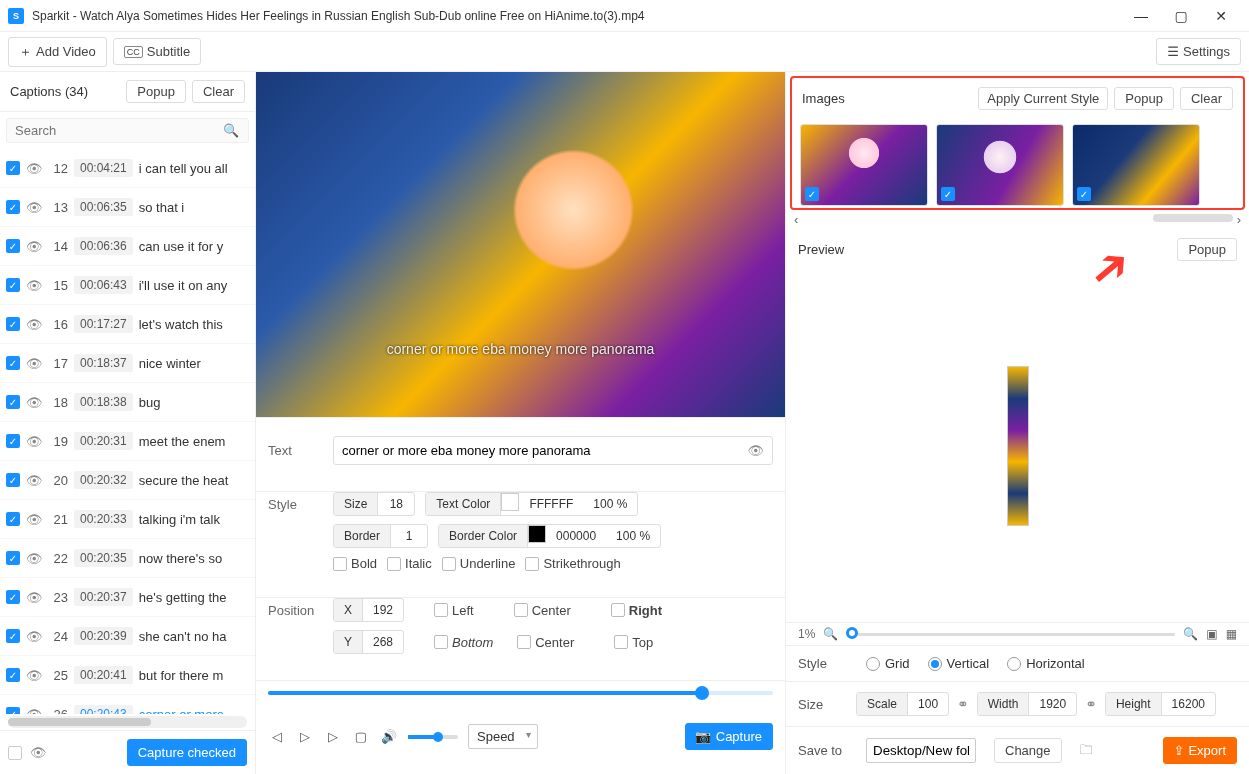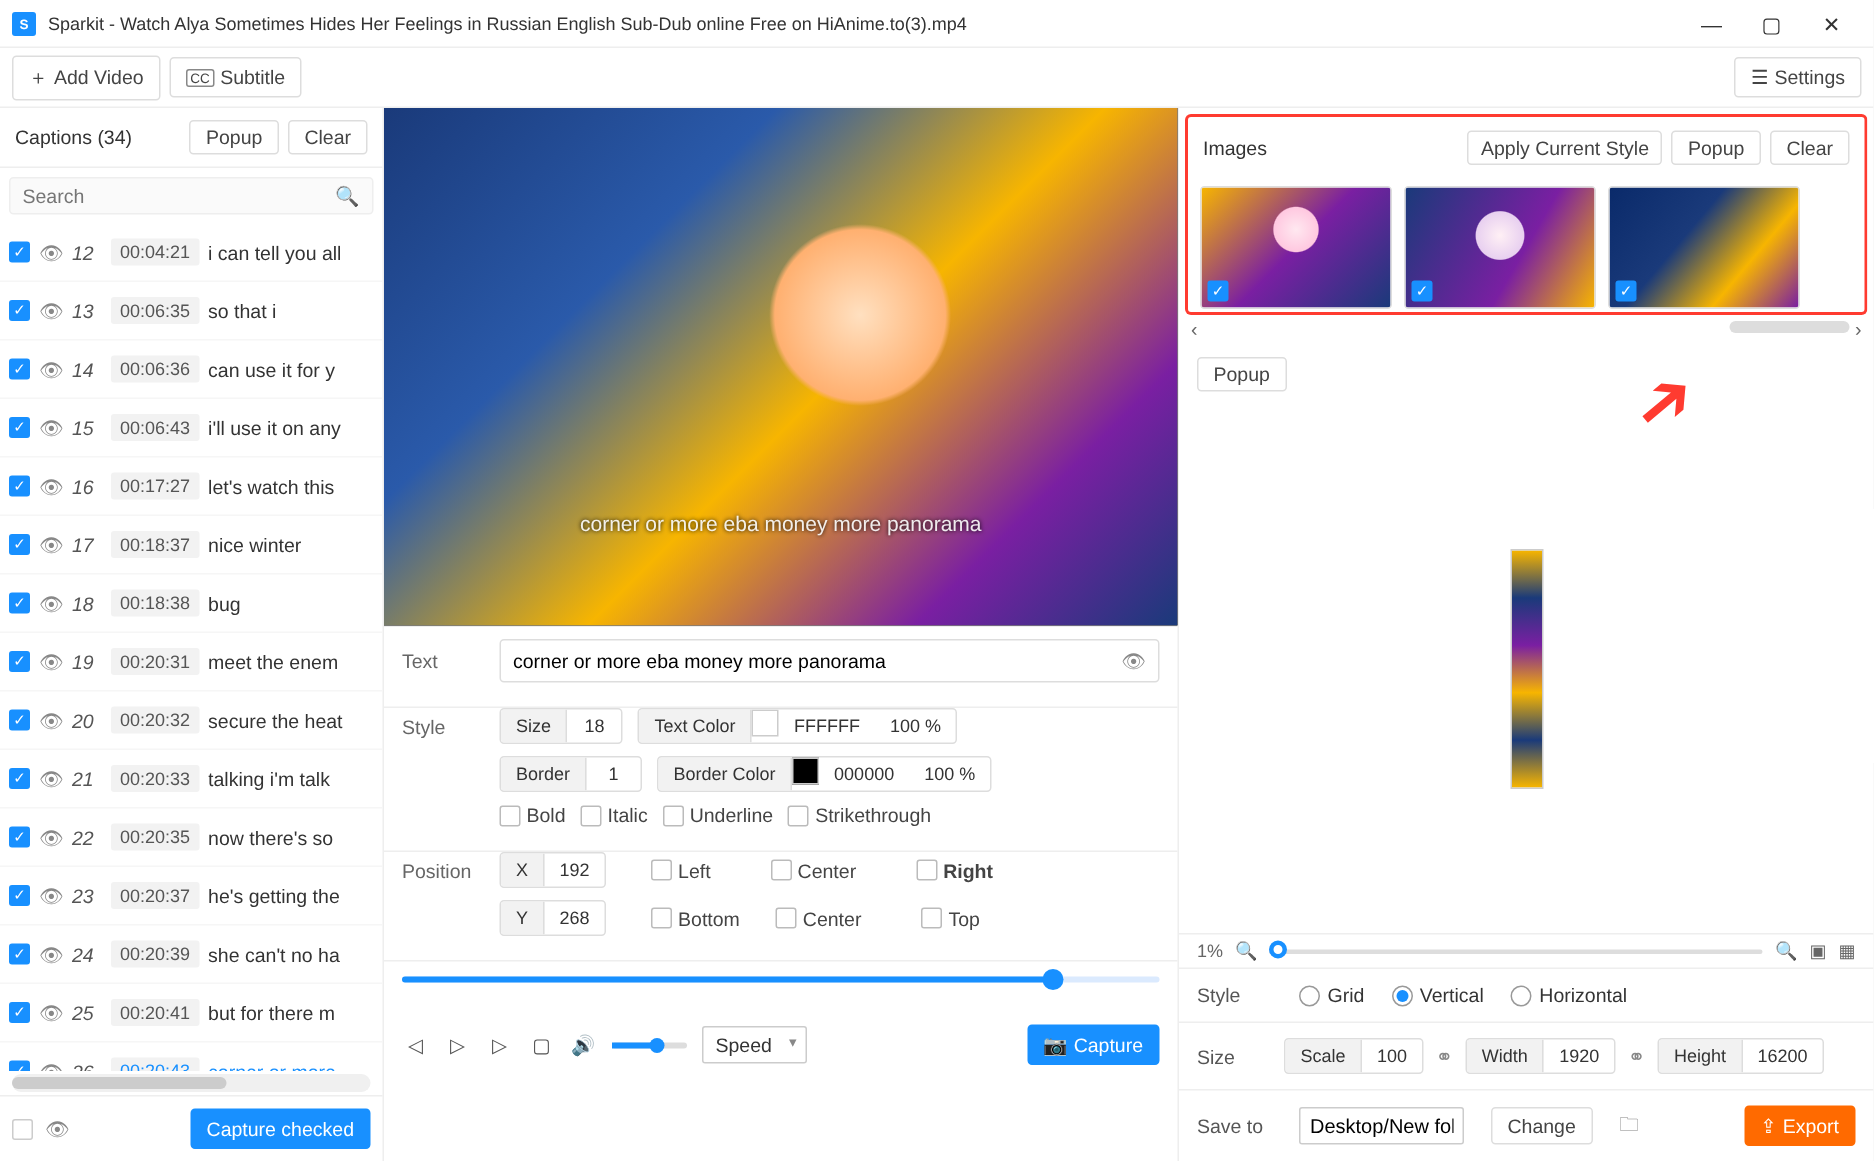--- a/index.html
+++ b/index.html
@@ -16,34 +16,34 @@
 .leftpane { width: 256px; border-right: 1px solid #eee; background:#fff; display:flex; flex-direction:column;}
 .midpane { width: 530px; border-right: 1px solid #eee; background:#fff; display:flex; flex-direction:column;}
 .rightpane { flex: 1; background:#fff; display:flex; flex-direction:column;}
 .panehead { height: 40px; display:flex; align-items:center; padding: 0 10px; gap:6px; border-bottom:1px solid #eee;}
 .searchbox { margin:6px; border:1px solid #eee; border-radius:3px; padding:4px 8px; display:flex; align-items:center; background:#fafafa;}
 .searchbox input { border:none; outline:none; background:transparent; flex:1; font-size:13px;}
 .caplist { flex:1; overflow:hidden; }
 .caprow { display:flex; align-items:center; height:39px; padding:0 6px; gap:6px; border-bottom:1px solid #f6f6f6; font-size:13px;}
 .caprow .chk { width:14px;height:14px; background:#1890ff; border-radius:2px; display:flex;align-items:center;justify-content:center;color:#fff;font-size:10px;}
 .caprow .eye { width:16px;color:#888;}
-.caprow .idx { width:20px; color:#555; text-align:left;font-style:italic;}
+.caprow .idx { width:20px; color:#555; text-align:right;}
 .caprow .time { background:#f2f2f2; padding:2px 6px; border-radius:2px; font-size:12px; color:#555;}
 .caprow .txt { flex:1; white-space:nowrap; overflow:hidden; text-overflow:ellipsis;}
 .caprow.sel .time, .caprow.sel .txt { color:#1890ff; }
 .leftfoot { height:44px; display:flex; align-items:center; padding:0 8px; gap:8px; border-top:1px solid #eee;}
 .leftfoot .chk2 { width:14px;height:14px;border:1px solid #ccc;border-radius:2px;}
 .player { height:40px; display:flex;align-items:center; padding:0 12px; color:#555;}
 .video { height:345px; background:#000; margin:0 0; position:relative; overflow:hidden;}
 .video-art { position:absolute; inset:0; background:
   radial-gradient(circle at 60% 40%, #ffe0c0 0%, #ffb070 15%, transparent 16%),
   linear-gradient(135deg, #1a3a7a 0%, #2a5aaa 30%, #f7b500 55%, #7a1fa2 80%, #1a3a7a 100%);
   display:flex; align-items:flex-end; color:rgba(255,255,255,.9); font-size:14px; text-shadow:0 0 3px #000;}
 .video-art .subline { width:100%; text-align:center; margin-bottom:60px;}
-.formsec { padding:8px 12px; border-top:1px solid #eee;}
+.formsec { padding:18px 12px; border-top:1px solid #eee;}
 .formrow { display:flex; align-items:center; gap:10px; margin-bottom:8px;}
 .formrow .lbl { width:55px; color:#666; font-size:13px;}
 .pill { display:flex; border:1px solid #ddd; border-radius:3px; overflow:hidden;}
 .pill .k { background:#f2f2f2; padding:4px 10px; font-size:12px; border-right:1px solid #ddd;}
 .pill .v { padding:4px 10px; font-size:12px; min-width:36px; text-align:center;}
 .swatch { width:18px; height:18px; border:1px solid #ccc;}
 .cbx { display:flex; align-items:center; gap:4px; font-size:13px; color:#444;}
 .cbx .box { width:14px;height:14px;border:1px solid #bbb;border-radius:2px;}
 .textfield { flex:1; border:1px solid #ddd; border-radius:3px; padding:6px 8px; display:flex; align-items:center; gap:6px;}
 .textfield input { border:none; outline:none; flex:1; font-size:13px;}
@@ -327,21 +327,21 @@
             <div class="box"></div>
             <span>Right</span>
           </div>
       </div>
       <div class="formrow">
         <span class="lbl"></span>
         <div class="pill">
             <span class="k">Y</span>
             <span class="v">268</span>
           </div>
-        <div class="cbx" style="margin-left:20px;">
+        <div class="cbx" style="margin-left:20px;font-style:italic;">
             <div class="box"></div>
             <span>Bottom</span>
           </div>
         <div class="cbx" style="margin-left:14px;">
             <div class="box"></div>
             <span>Center</span>
           </div>
         <div class="cbx" style="margin-left:30px;">
             <div class="box"></div>
             <span>Top</span>
@@ -404,20 +404,21 @@
           <div style="position:absolute;right:4px;height:8px;width:80px;background:#ddd;border-radius:4px;top:2px;"></div>
         </div>
       <span>›</span>
     </div>
     <div style="position:relative;height:0;">
       <div class="arrow-annot" style="right:120px;top:10px;">➔</div>
     </div>
 
     <div class="preview">
       <div class="previewhead">
+        <span style="flex:1">Preview</span>
         <button class="btn" style="padding:3px 10px;">Popup</button>
       </div>
       <div class="previewbody">
         <div class="previewstack"></div>
       </div>
       <div class="zoomrow">
         <span>1%</span>
         <span>🔍</span>
         <div class="zoomtrack">
             <div class="zoomthumb"></div>

